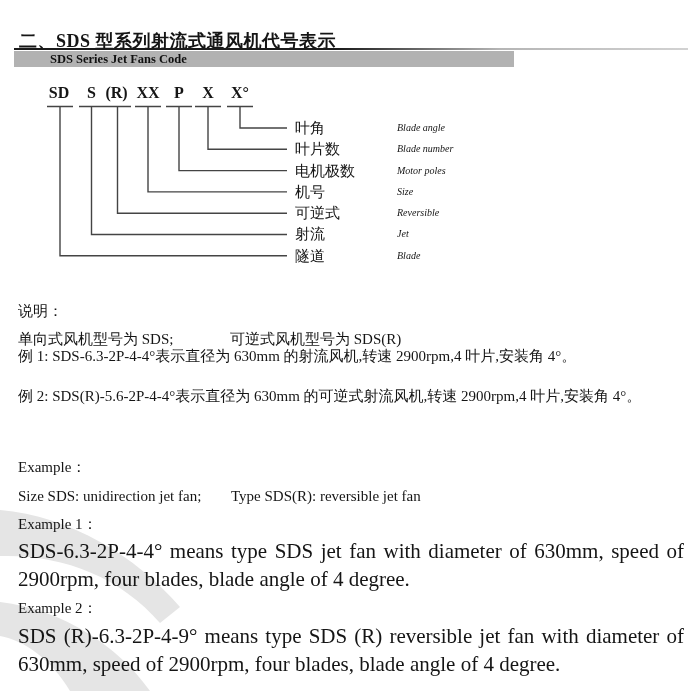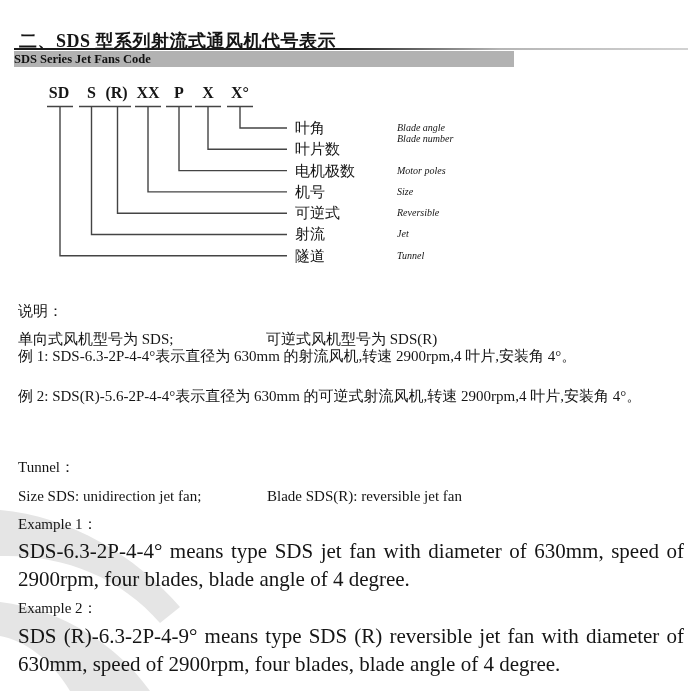--- a/index.html
+++ b/index.html
@@ -8,29 +8,29 @@
     background:#ffffff;
     font-family:"Liberation Serif","DejaVu Serif",serif;
     color:#151515;
   }
   .abs{position:absolute;}
   
   .title{left:17px;top:27px;font-size:18px;font-weight:bold;letter-spacing:.5px;white-space:nowrap;margin:2px;}
   .title-rule{left:14px;top:48px;width:674px;height:2px;
     background:linear-gradient(to right,#1a1a1a 0%,#1a1a1a 48%,#b5b5b5 72%,#d2d2d2 100%);}
   .subtitle-bar{left:14px;top:51px;width:500px;height:16px;background:#b2b2b2;}
-  .subtitle-bar span{display:block;font-size:12.5px;font-weight:bold;line-height:16px;color:#111;}
+  .subtitle-bar span{display:block;padding-left:36px;font-size:12.5px;font-weight:bold;line-height:16px;color:#111;}
   
   .diagram-lines{left:0;top:0;width:700px;height:300px;}
   .token{top:84px;transform:translateX(-50%);font-size:16px;font-weight:bold;white-space:nowrap;font-family:Liberation Serif, serif;}
   .lbl-cn{left:295px;font-size:15px;line-height:16px;white-space:nowrap;}
   .lbl-en{left:397px;font-size:10px;line-height:16px;white-space:nowrap;font-style:italic;}
   
   .line{left:18px;font-size:15px;line-height:17px;white-space:nowrap;}
-  .line .col2{position:absolute;white-space:nowrap;margin-left:36px;}
+  .line .col2{position:absolute;white-space:nowrap;}
   .para{left:18px;width:666px;font-size:21px;line-height:28px;text-align:justify;}
   
   .watermark{left:0;top:480px;width:260px;height:211px;}
 </style>
 </head>
 <body>
 
 <svg class="abs watermark" viewBox="0 0 260 211" xmlns="http://www.w3.org/2000/svg">
   <path fill="#e5e5e5" d="M0,30 C70,36 136,76 180,127 L160,143 C120,96 60,74 0,76 Z"></path>
   <path fill="#e5e5e5" d="M0,122 C64,130 118,166 150,211 L70,211 C52,180 24,160 0,156 Z"></path>
@@ -58,41 +58,41 @@
 <span class="abs token" style="left:91.5px">S</span>
 <span class="abs token" style="left:116.5px">(R)</span>
 <span class="abs token" style="left:148px">XX</span>
 <span class="abs token" style="left:179px">P</span>
 <span class="abs token" style="left:208px">X</span>
 <span class="abs token" style="left:240px">X°</span>
 
 <span class="abs lbl-cn" style="top:120px">叶角</span>
 <span class="abs lbl-en" style="top:120px">Blade angle</span>
 <span class="abs lbl-cn" style="top:141px">叶片数</span>
-<span class="abs lbl-en" style="top:131px">Blade number</span>
+<span class="abs lbl-en" style="top:141px">Blade number</span>
 <span class="abs lbl-cn" style="top:163px">电机极数</span>
 <span class="abs lbl-en" style="top:163px">Motor poles</span>
 <span class="abs lbl-cn" style="top:184px">机号</span>
 <span class="abs lbl-en" style="top:184px">Size</span>
 <span class="abs lbl-cn" style="top:205px">可逆式</span>
 <span class="abs lbl-en" style="top:205px">Reversible</span>
 <span class="abs lbl-cn" style="top:226px">射流</span>
 <span class="abs lbl-en" style="top:226px">Jet</span>
 <span class="abs lbl-cn" style="top:248px">隧道</span>
-<span class="abs lbl-en" style="top:248px">Tunnel</span>
+<span class="abs lbl-en" style="top:248px">Blade</span>
 
 <div class="abs line" style="top:303px">说明：</div>
 <div class="abs line" style="top:331px">
   <span>单向式风机型号为 SDS;</span>
   <span class="col2" style="left:212px">可逆式风机型号为 SDS(R)</span>
 </div>
 <div class="abs line" style="top:348px">例 1: SDS-6.3-2P-4-4°表示直径为 630mm 的射流风机,转速 2900rpm,4 叶片,安装角 4°。</div>
 <div class="abs line" style="top:388px">例 2: SDS(R)-5.6-2P-4-4°表示直径为 630mm 的可逆式射流风机,转速 2900rpm,4 叶片,安装角 4°。</div>
 
-<div class="abs line" style="top:459px">Tunnel：</div>
+<div class="abs line" style="top:459px">Example：</div>
 <div class="abs line" style="top:488px">
   <span>Size SDS: unidirection jet fan;</span>
-  <span class="col2" style="left:213px">Blade SDS(R): reversible jet fan</span>
+  <span class="col2" style="left:213px">Type SDS(R): reversible jet fan</span>
 </div>
 <div class="abs line" style="top:516px">Example 1：</div>
 <div class="abs para" style="top:537px">SDS-6.3-2P-4-4° means type SDS jet fan with diameter of 630mm, speed of 2900rpm, four blades, blade angle of 4 degree.</div>
 <div class="abs line" style="top:600px">Example 2：</div>
 <div class="abs para" style="top:622px">SDS (R)-6.3-2P-4-9° means type SDS (R) reversible jet fan with diameter of 630mm, speed of 2900rpm, four blades, blade angle of 4 degree.</div>
 
 </body></html>

